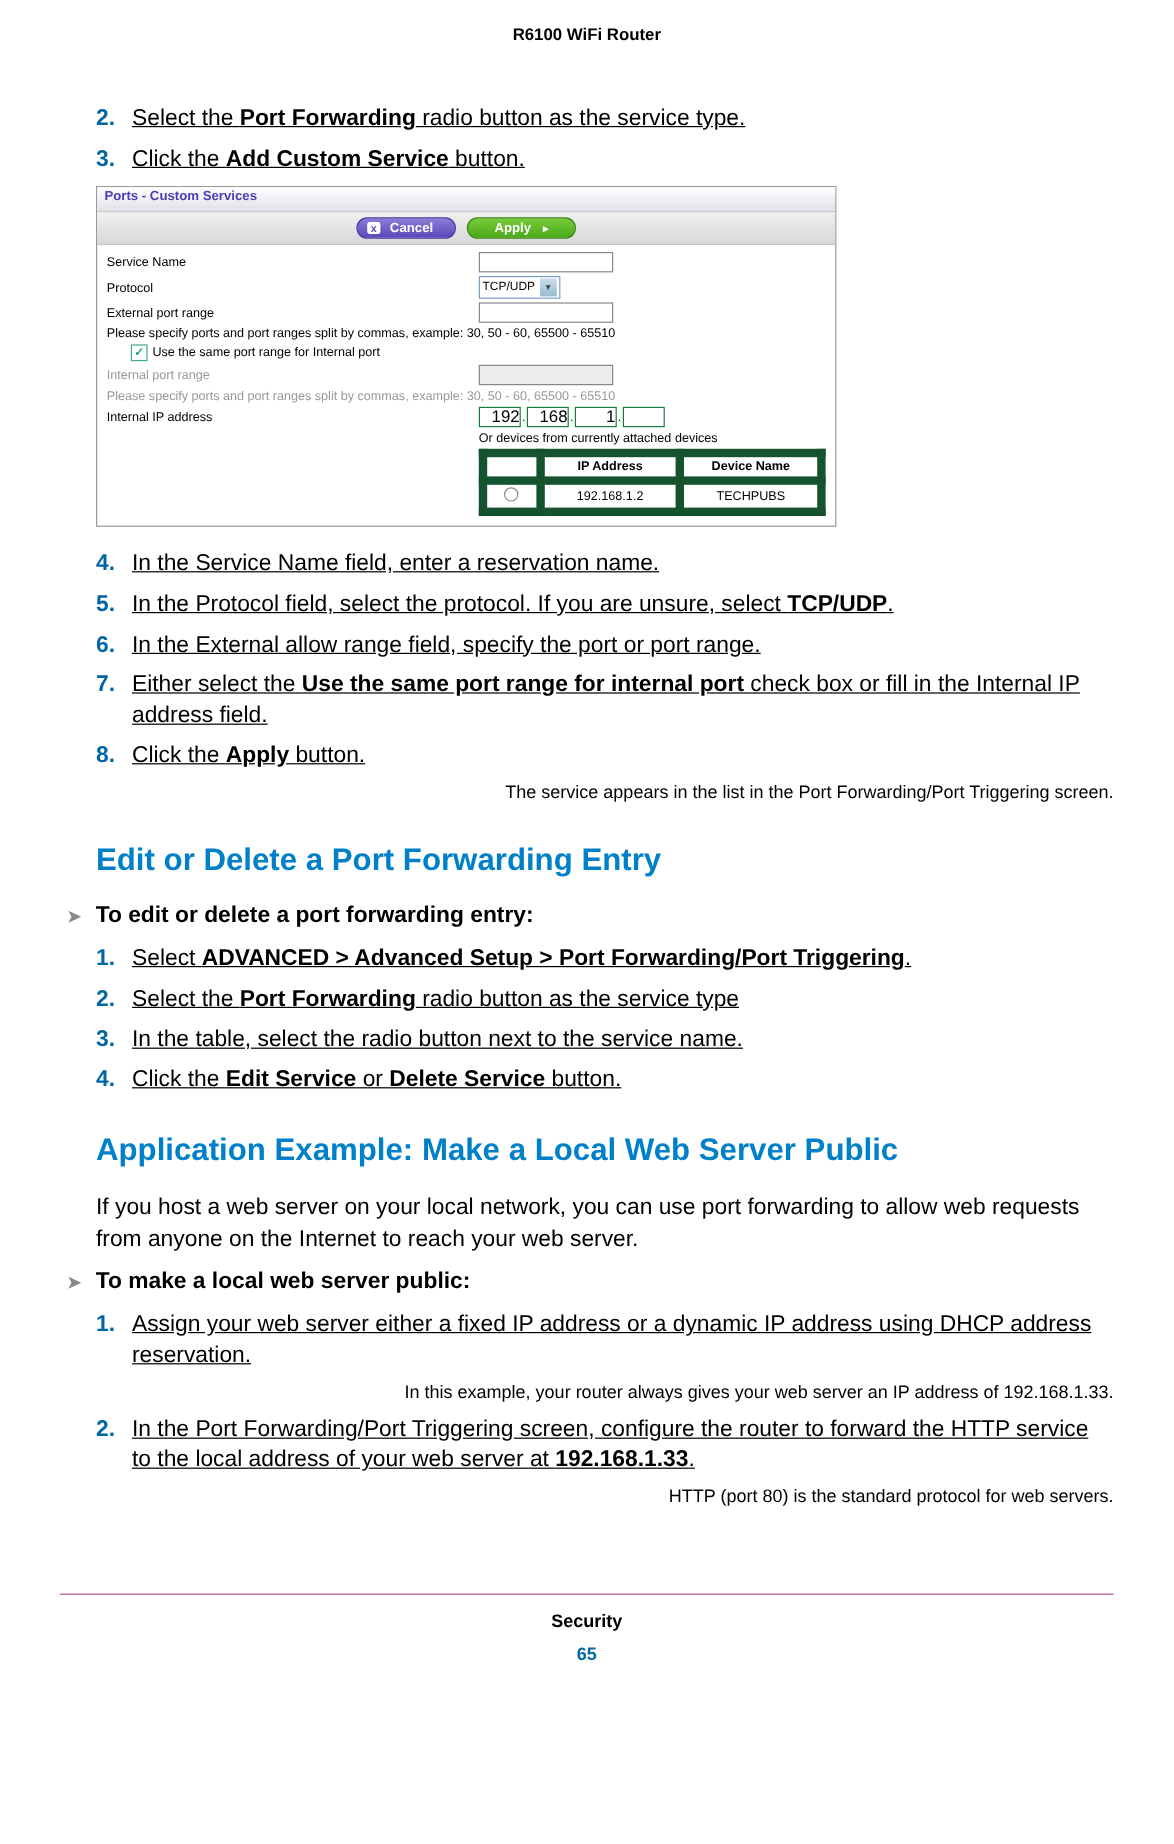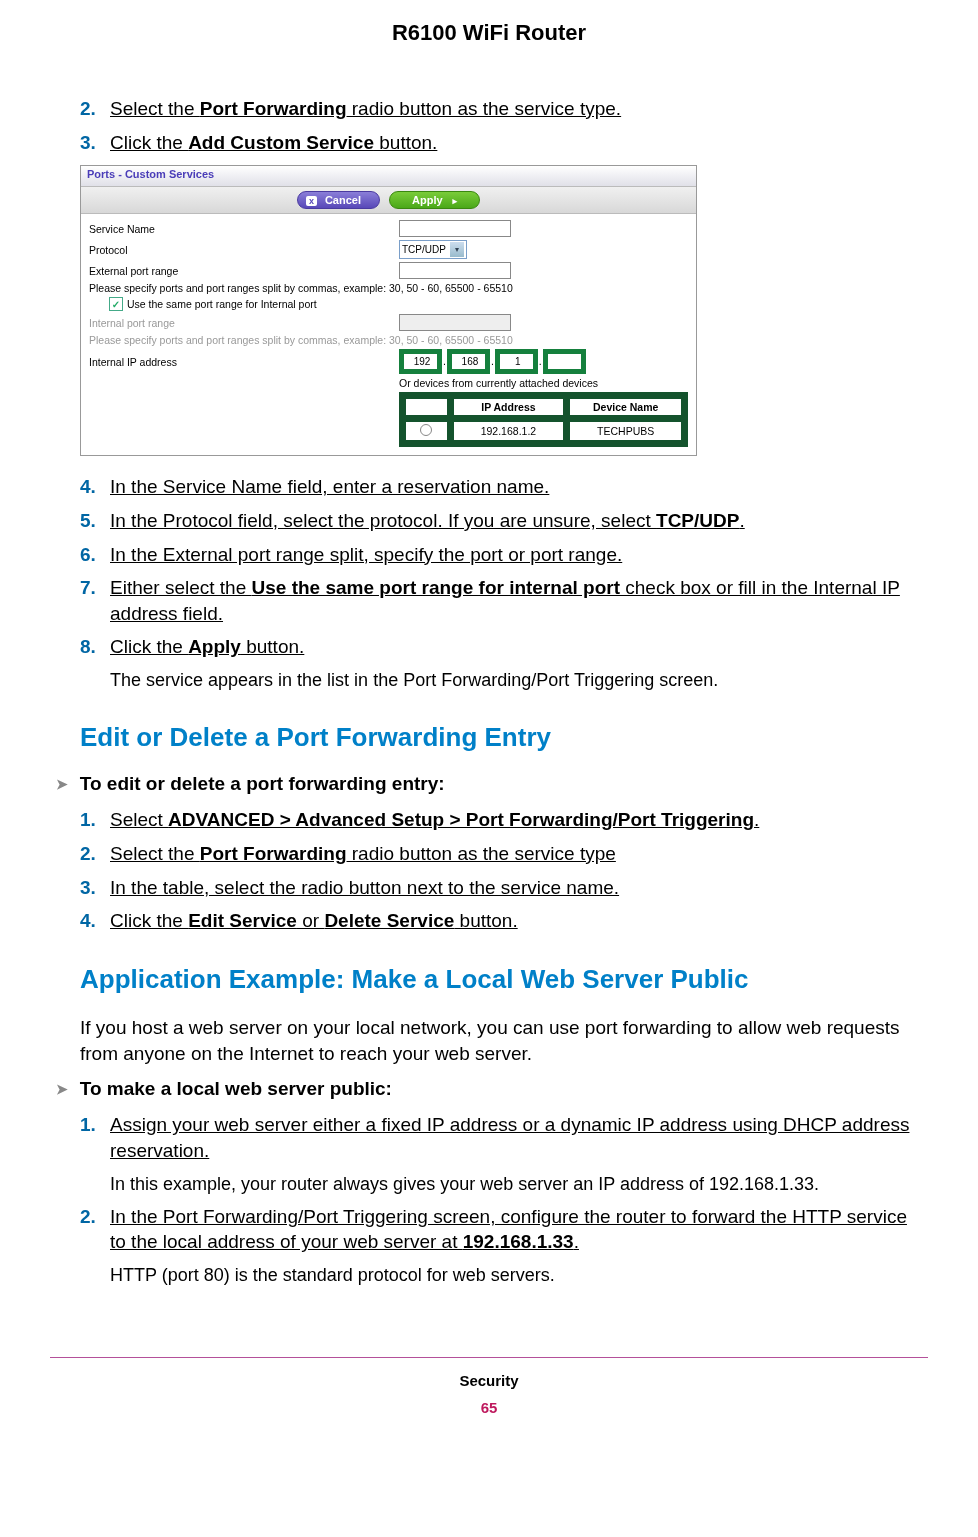--- a/index.html
+++ b/index.html
@@ -8,21 +8,21 @@
       padding: 0;
       background: white;
       width: 978px;
     }
     .page {
       padding: 20px 50px 20px 50px;
     }
     .header-title {
       text-align: center;
       font-weight: bold;
-      font-size: 22px;
+      font-size: 14px;
       margin-bottom: 50px;
     }
     .step-list {
       margin-left: 30px;
     }
     .step {
       display: flex;
       margin-bottom: 8px;
       font-size: 19px;
       line-height: 1.35;
@@ -35,24 +35,25 @@
     }
     .step-text {
       flex: 1;
       text-decoration: underline;
     }
     .step-text b {
       font-weight: bold;
     }
     .step-extra {
       margin-left: 30px;
-      font-size: 18px;
+      font-size: 15px;
       line-height: 1.35;
       margin-bottom: 8px;
       margin-top: 4px;
+      text-align: right;
     }
     .section-heading {
       color: #0080c8;
       font-size: 26px;
       font-weight: bold;
       margin-top: 30px;
       margin-bottom: 20px;
       margin-left: 30px;
     }
     .sub-heading {
@@ -193,26 +194,26 @@
       border: 1px solid #4a8;
       margin-right: 4px;
       display: inline-flex;
       align-items: center;
       justify-content: center;
       color: #2a6;
       font-size: 10px;
       font-weight: bold;
     }
     .ip-input {
-      border: 5px solid #15803d;
+      border: 1px solid #15803d;
       width: 30px;
       height: 15px;
       display: inline-block;
-      text-align: center;
-      font-size: 10px;
+      text-align: right;
+      font-size: 14px;
       padding-left: 3px;
       line-height: 15px;
       vertical-align: middle;
     }
     .ip-dot {
       display: inline-block;
       margin: 0 1px;
     }
     .ss-subtext {
       margin-left: 310px;
@@ -249,21 +250,21 @@
       text-align: center;
       border-top: 1.5px solid #b4509a;
       padding-top: 14px;
     }
     .footer-label {
       font-weight: bold;
       font-size: 15px;
       margin-bottom: 10px;
     }
     .footer-page {
-      color: #be185d;
+      color: #0369a1;
       font-weight: bold;
       font-size: 15px;
     }
   </style>
 </head>
 <body>
 
 <div class="page">
   <div class="header-title">R6100 WiFi Router</div>
 
@@ -338,21 +339,21 @@
     <div class="step">
         <span class="step-num">4.</span>
         <span class="step-text">In the Service Name field, enter a reservation name.</span>
       </div>
     <div class="step">
         <span class="step-num">5.</span>
         <span class="step-text"><span>In the Protocol field, select the protocol. If you are unsure, select </span><b>TCP/UDP</b><span>.</span></span>
       </div>
     <div class="step">
         <span class="step-num">6.</span>
-        <span class="step-text">In the External port range split, specify the port or port range.</span>
+        <span class="step-text">In the External allow range field, specify the port or port range.</span>
       </div>
     <div class="step">
         <span class="step-num">7.</span>
         <span class="step-text"><span>Either select the </span><b>Use the same port range for internal port</b><span> check box or fill in the Internal IP address field.</span></span>
       </div>
     <div class="step">
         <span class="step-num">8.</span>
         <span class="step-text"><span>Click the </span><b>Apply</b><span> button.</span></span>
       </div>
     <div class="step-extra">The service appears in the list in the Port Forwarding/Port Triggering screen.</div>

